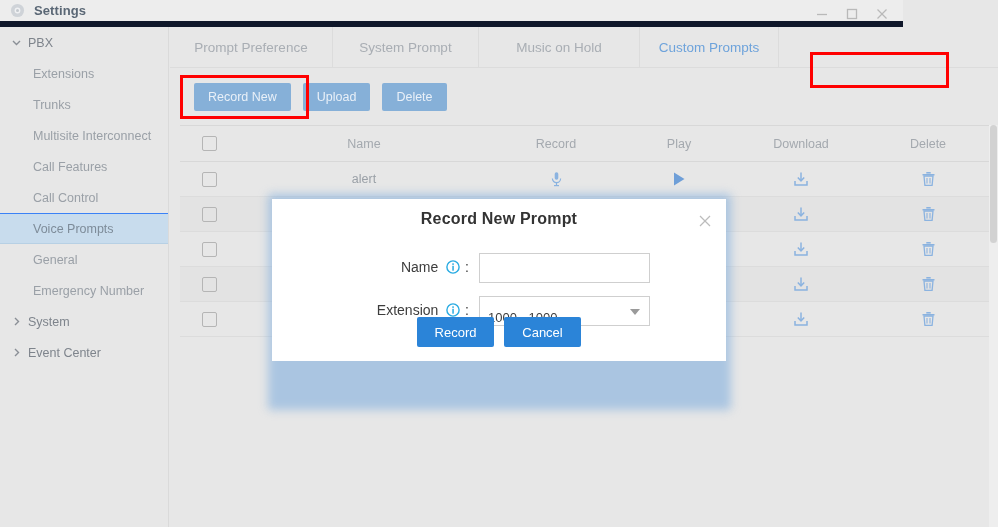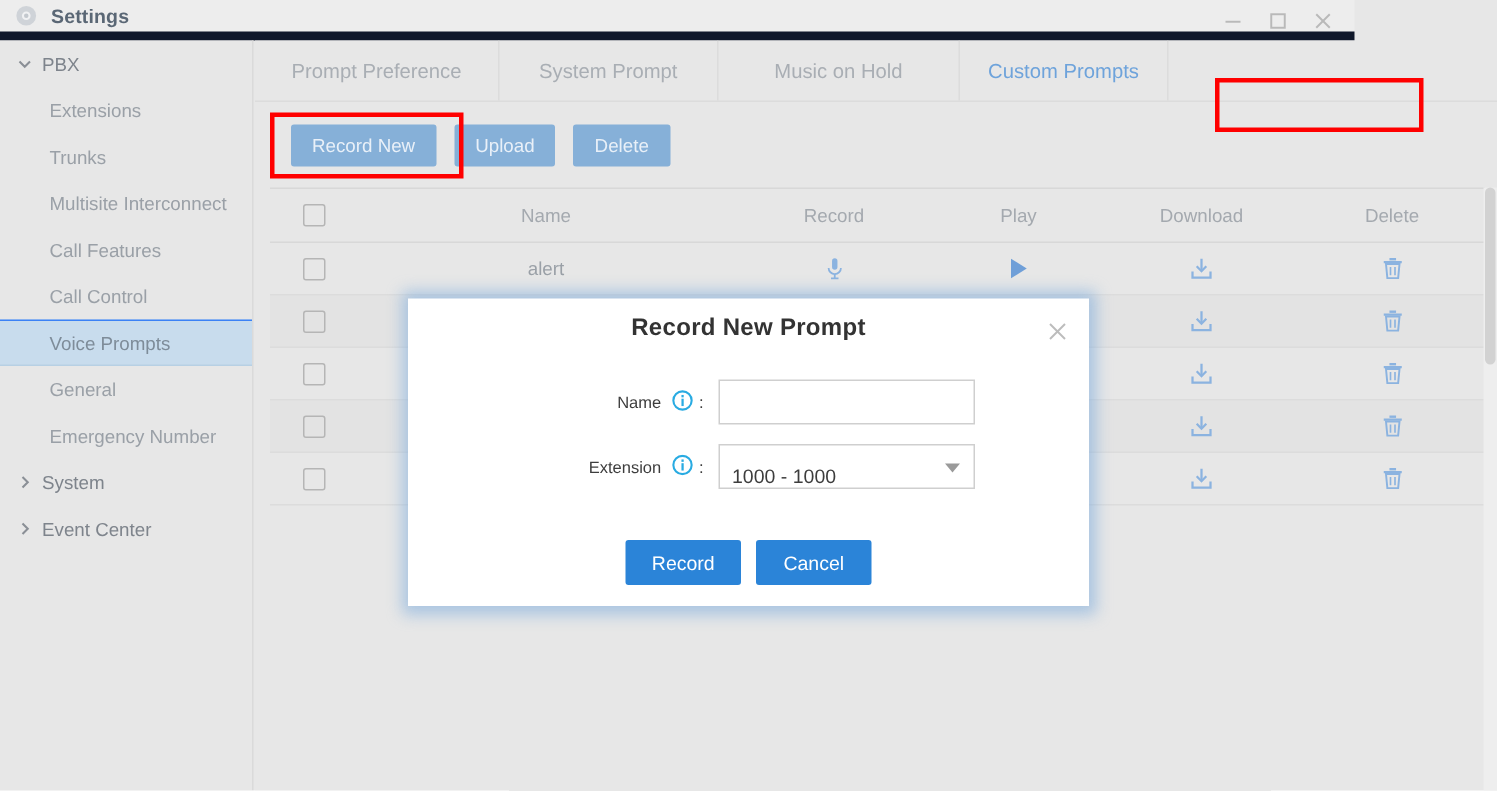--- a/index.html
+++ b/index.html
@@ -268,21 +268,21 @@
     left: 268px; top: 194px;
     width: 463px; height: 216px;
     border-radius: 3px;
     background: rgba(120, 170, 220, .55);
     filter: blur(5px);
   }
   .modal {
     position: absolute;
     left: 272px; top: 199px;
     width: 454px;
-    height: 205px;
+    height: 162px;
     background: #ffffff;
     box-sizing: border-box;
   }
   .modal-title {
     position: absolute;
     left: 0; top: 11px;
     width: 454px;
     text-align: center;
     font-size: 16px;
     font-weight: bold;
@@ -305,21 +305,21 @@
     width: 454px;
     height: 30px;
     display: flex;
     align-items: center;
   }
   .field-label {
     width: 207px;
     text-align: right;
     padding-right: 10px;
     box-sizing: border-box;
-    font-size: 11px;
+    font-size: 14px;
     color: #3d3d3d;
     white-space: nowrap;
   }
   .info-ic {
     display: inline-block;
     vertical-align: -2px;
     margin: 0 1px 0 4px;
   }
   .txtinput {
     width: 171px;

